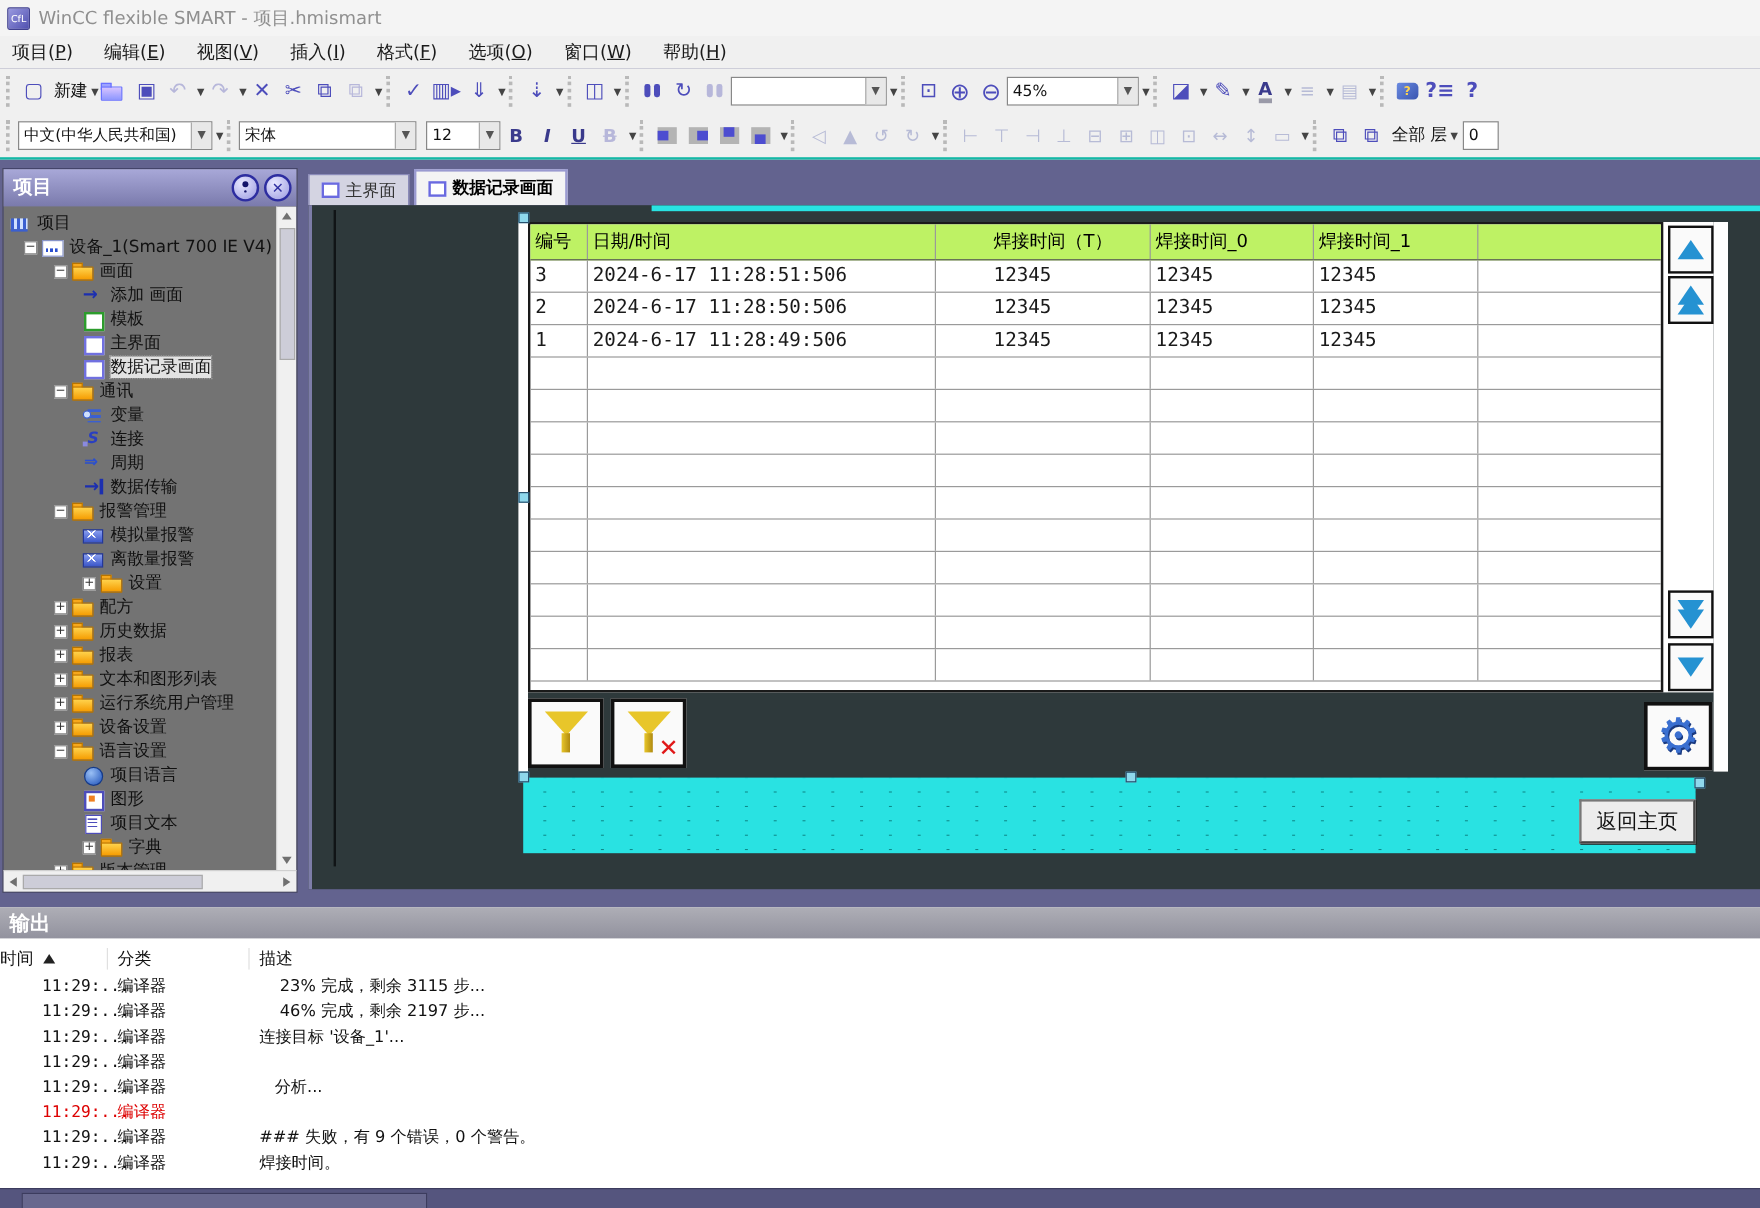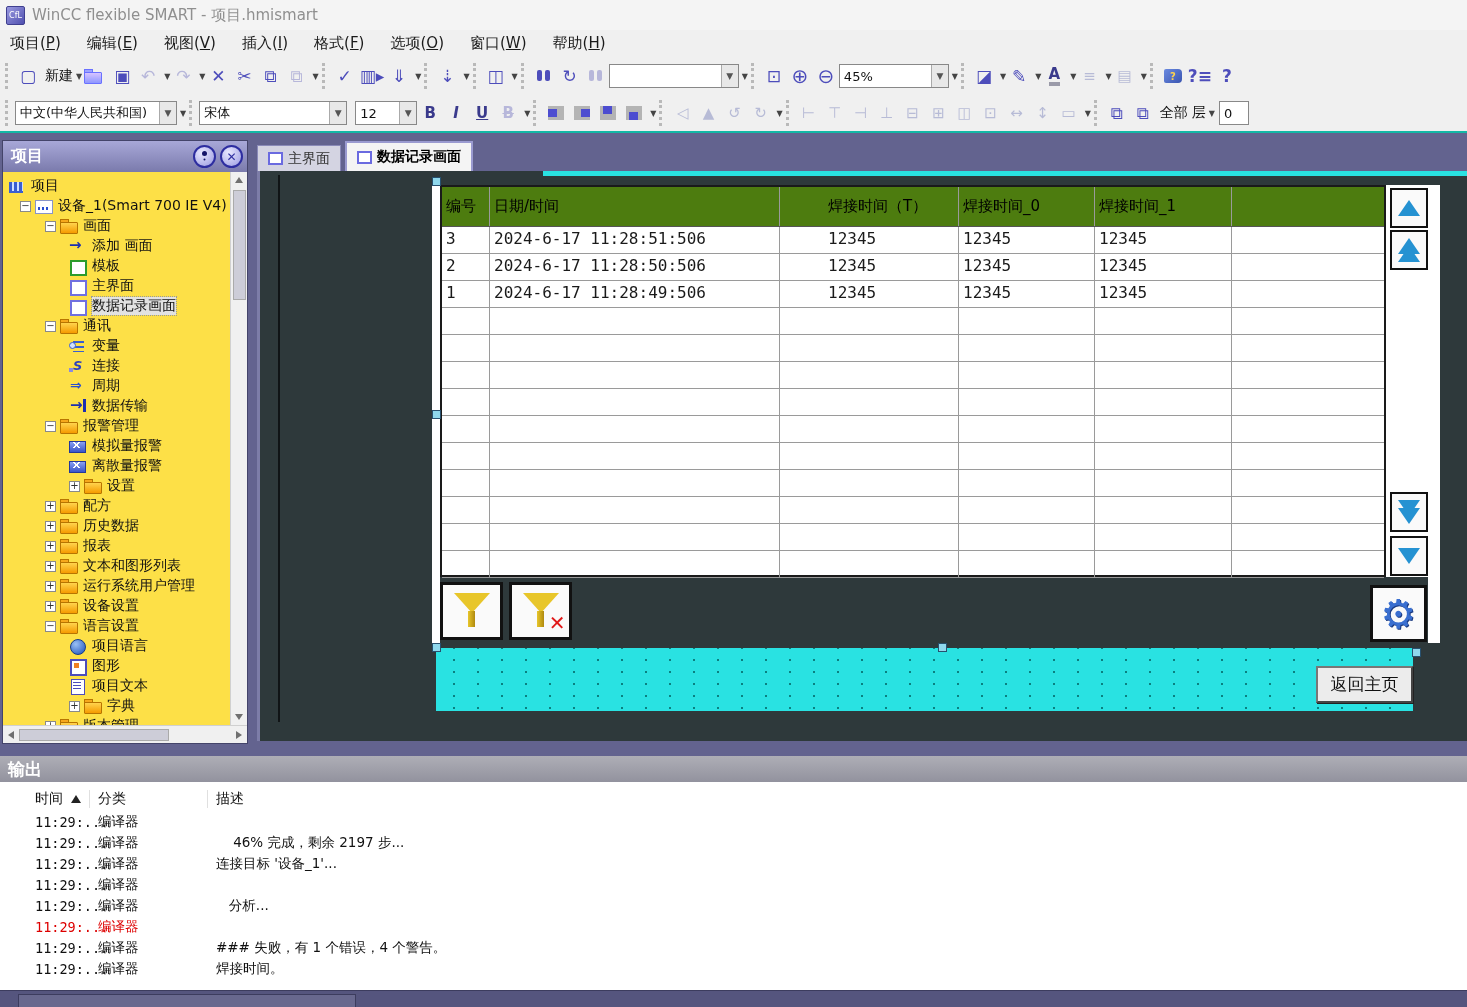--- a/index.html
+++ b/index.html
@@ -41,21 +41,21 @@
   .bino:before { content:""; position:absolute; left:2px; top:0; width:5px; height:11px;
     background:#4d4dbb; border-radius:2px; box-shadow:8px 0 0 #4d4dbb; }
   .bino.dis:before { background:#b7b7da; box-shadow:8px 0 0 #b7b7da; }
   .book-ic { width:18px; height:14px; background:linear-gradient(135deg,#6a8ae0,#3a55b0);
     border-radius:2px 4px 4px 2px; color:#ffd34d; font-size:10px; font-weight:bold;
     display:flex; align-items:center; justify-content:center; }
   .acolor { font-weight:bold; color:#3a3a8c; font-size:15px; border-bottom:4px solid #9a9aa8; line-height:15px; }
 
   
   .projpanel { position:absolute; left:2px; top:140px; width:246px; height:604px;
-    border:1px solid #44446a; background:#fde047; display:flex; flex-direction:column; }
+    border:1px solid #44446a; background:#737373; display:flex; flex-direction:column; }
   .projhdr { height:31px; background:linear-gradient(180deg,#a8a8d8,#7a7aac);
     display:flex; align-items:center; padding:0 4px 0 8px; flex:none; }
   .projhdr-title { color:#fff; font-weight:bold; font-size:16px; flex:1; }
   .circlebtn { width:23px; height:23px; border-radius:50%; border:2px solid #2d2da0;
     background:radial-gradient(circle at 35% 30%,#e8e8ff,#9a9ae0); display:flex; align-items:center;
     justify-content:center; color:#2d2da0; font-weight:bold; font-size:12px; margin-left:4px; flex:none; }
   .pin { width:5px; height:5px; border-radius:50%; background:#15156a; box-shadow:0 6px 0 -1.5px #15156a; margin-top:-6px; }
   .treewrap { flex:1; display:flex; overflow:hidden; }
   .tree { flex:1; overflow:hidden; padding-top:4px; }
   .ti { display:flex; align-items:center; height:20px; white-space:nowrap; font-size:14px; color:#111; }
@@ -113,21 +113,21 @@
     border:2px solid #9a9ad0; border-bottom:none; }
   .tabic { width:15px; height:13px; background:#fff; border:2px solid #6a6ae0; flex:none; }
   .canvas { position:absolute; left:257px; top:171px; width:1210px; height:570px;
     background:#2e393b; border-left:3px solid #7d7da8; overflow:hidden; }
   .cyan-topline { position:absolute; left:283px; top:0; width:927px; height:5px; background:#29e2e2; }
   .guide-v { position:absolute; left:18px; top:4px; width:2px; height:547px; background:#101416; }
   .wstrip { position:absolute; background:#fff; }
   .dtable { position:absolute; left:180px; top:14px; width:946px; height:392px;
     background:#fff; border:2px solid #1a1a1a; display:flex; flex-direction:column; }
   .trow { display:flex; height:27px; border-bottom:1px solid #9a9a9a; flex:none; }
-  .trow.thead { height:40px; background:#4d7c0f; border-bottom:1px solid #555; }
+  .trow.thead { height:30px; background:#bef264; border-bottom:1px solid #555; }
   .tcell { border-right:1px solid #9a9a9a; padding:2px 4px; overflow:hidden; white-space:nowrap;
     font-family:"DejaVu Sans Mono","Liberation Mono",monospace; font-size:16px; color:#1a1a1a; }
   .thead .tcell { font-family:"DejaVu Sans","Liberation Sans",sans-serif; font-size:15px; color:#000;
     display:flex; align-items:center; }
   .c0{width:48px;} .c1{width:290px;} .c2{width:135px;margin-left:44px;} .c3{width:136px;} .c4{width:137px;} .c5{flex:1;border-right:none;}
   .tfoot { flex:1; border-bottom:none; }
   .scrollbtn { position:absolute; width:38px; height:40px; background:#fafafa; border:2px solid #111;
     display:flex; flex-direction:column; align-items:center; justify-content:center; }
   .tri-up { width:0; height:0; border-left:11px solid transparent; border-right:11px solid transparent;
     border-bottom:16px solid #2592d2; }
@@ -150,21 +150,21 @@
   .backbtn { position:absolute; left:880px; top:18px; width:97px; height:37px; background:#ececec;
     border:2px solid #777; border-right-color:#444; border-bottom-color:#444; box-shadow:1px 1px 0 #222;
     display:flex; align-items:center; justify-content:center; font-size:17px; color:#111; }
   .handle { position:absolute; width:9px; height:9px; background:#8fd8ec; border:1px solid #27506e; }
 
   
   .outpanel { position:absolute; left:0; top:756px; width:1467px; height:234px; background:#fff; }
   .outhdr { height:26px; background:linear-gradient(180deg,#aeaeb6,#92929e);
     color:#fff; font-weight:bold; font-size:17px; padding:2px 0 0 8px; }
   .outcols { display:flex; height:24px; align-items:center; margin-top:5px; font-size:14px; color:#111; }
-  .oc-time { width:90px; padding-left:35px; display:flex; gap:8px; align-items:center; border-right:1px solid #e0e0e0; }
+  .oc-time { width:90px; display:flex; gap:8px; align-items:center; border-right:1px solid #e0e0e0; }
   .oc-cat { width:118px; padding-left:8px; border-right:1px solid #e0e0e0; }
   .oc-desc { flex:1; padding-left:8px; }
   .sorttri { width:0; height:0; border-left:5px solid transparent; border-right:5px solid transparent; border-bottom:8px solid #222; }
   .orow { display:flex; height:21px; align-items:center; font-size:13.5px; color:#111; }
   .o-time { width:90px; padding-left:35px; font-family:"DejaVu Sans Mono","Liberation Mono",monospace; flex:none; }
   .o-cat { width:118px; padding-left:8px; flex:none; }
   .o-desc { flex:1; padding-left:8px; white-space:pre; overflow:hidden; }
   .orow.err { color:#dd0000; }
 
   .statusbar { position:absolute; left:0; top:990px; width:1467px; height:17px; background:#55557e;
@@ -668,20 +668,21 @@
       <span class="oc-time">
         <span>时间</span>
         <span class="sorttri"></span>
       </span>
       <span class="oc-cat">分类</span>
       <span class="oc-desc">描述</span>
     </div>
     <div class="orow">
       <span class="o-time">11:29:...</span>
       <span class="o-cat">编译器</span>
+      <span class="o-desc">    23% 完成，剩余 3115 步...</span>
     </div>
     <div class="orow">
       <span class="o-time">11:29:...</span>
       <span class="o-cat">编译器</span>
       <span class="o-desc">    46% 完成，剩余 2197 步...</span>
     </div>
     <div class="orow">
       <span class="o-time">11:29:...</span>
       <span class="o-cat">编译器</span>
       <span class="o-desc">连接目标 '设备_1'...</span>
@@ -695,21 +696,21 @@
       <span class="o-cat">编译器</span>
       <span class="o-desc">   分析...</span>
     </div>
     <div class="orow err">
       <span class="o-time">11:29:...</span>
       <span class="o-cat">编译器</span>
     </div>
     <div class="orow">
       <span class="o-time">11:29:...</span>
       <span class="o-cat">编译器</span>
-      <span class="o-desc">### 失败，有 1 个错误，4 个警告。</span>
+      <span class="o-desc">### 失败，有 9 个错误，0 个警告。</span>
     </div>
     <div class="orow">
       <span class="o-time">11:29:...</span>
       <span class="o-cat">编译器</span>
       <span class="o-desc">焊接时间。</span>
     </div>
   </div>
 
   <div class="statusbar">
     <div class="statusbox"></div>

